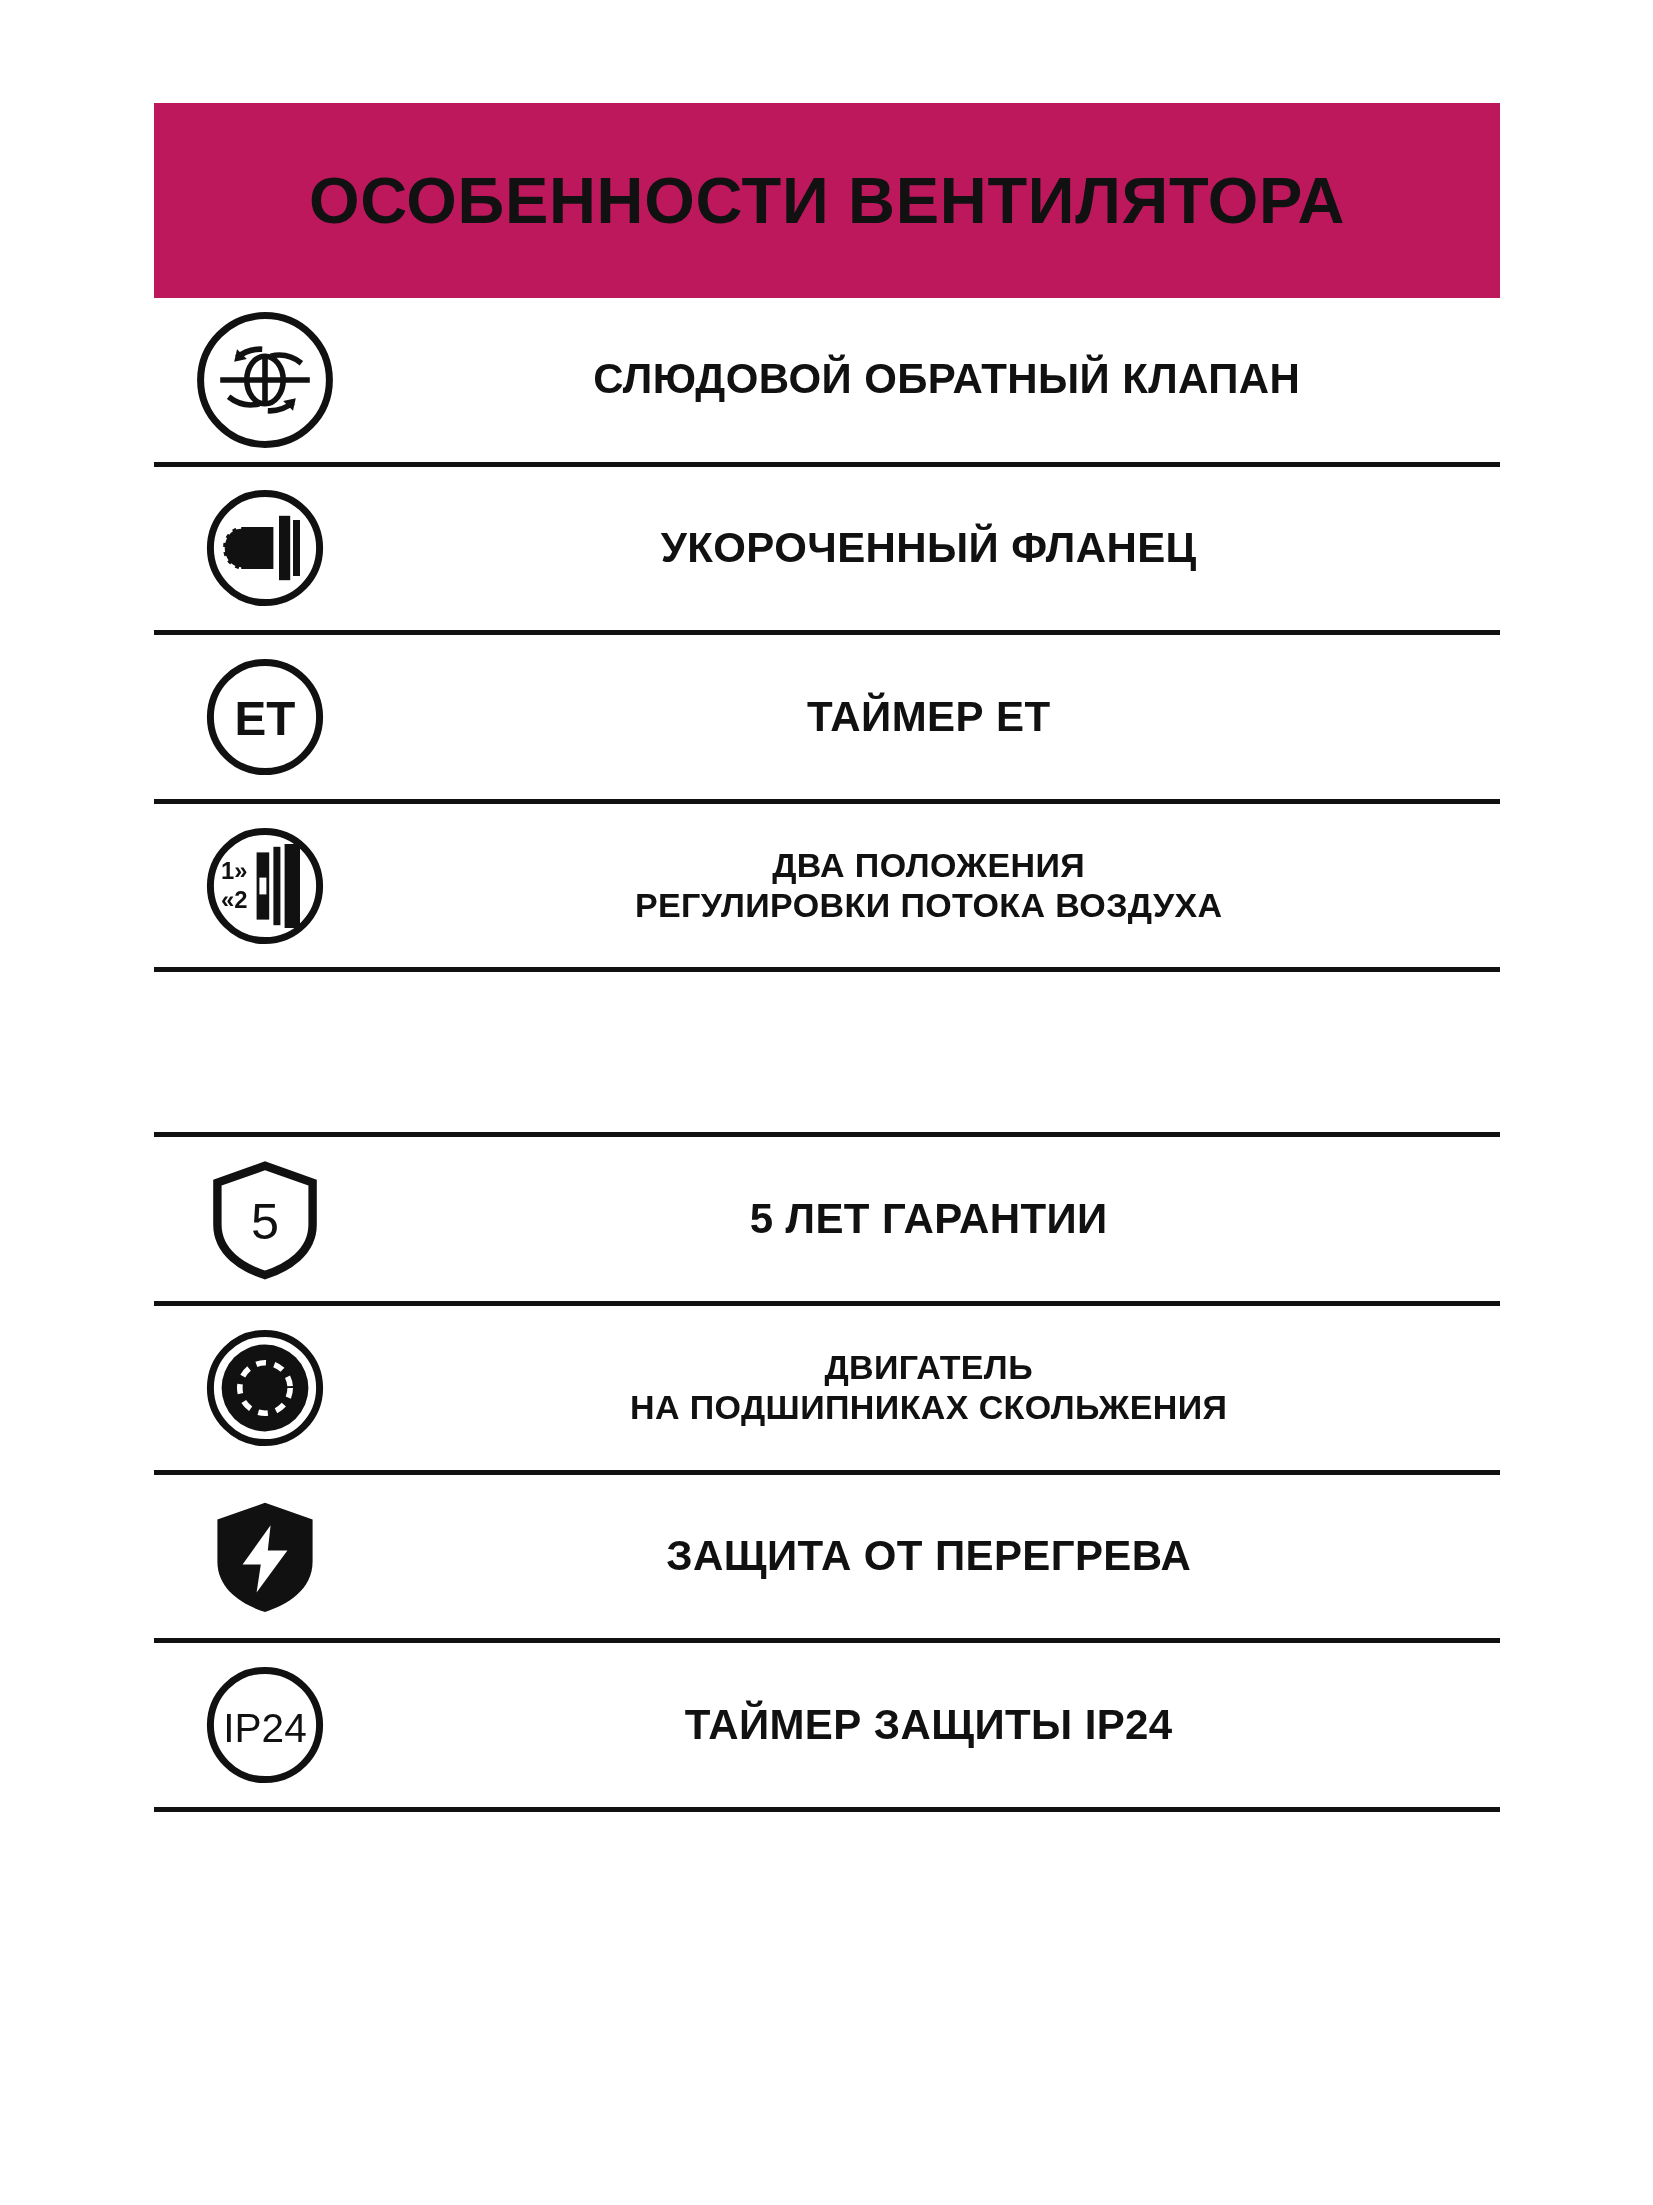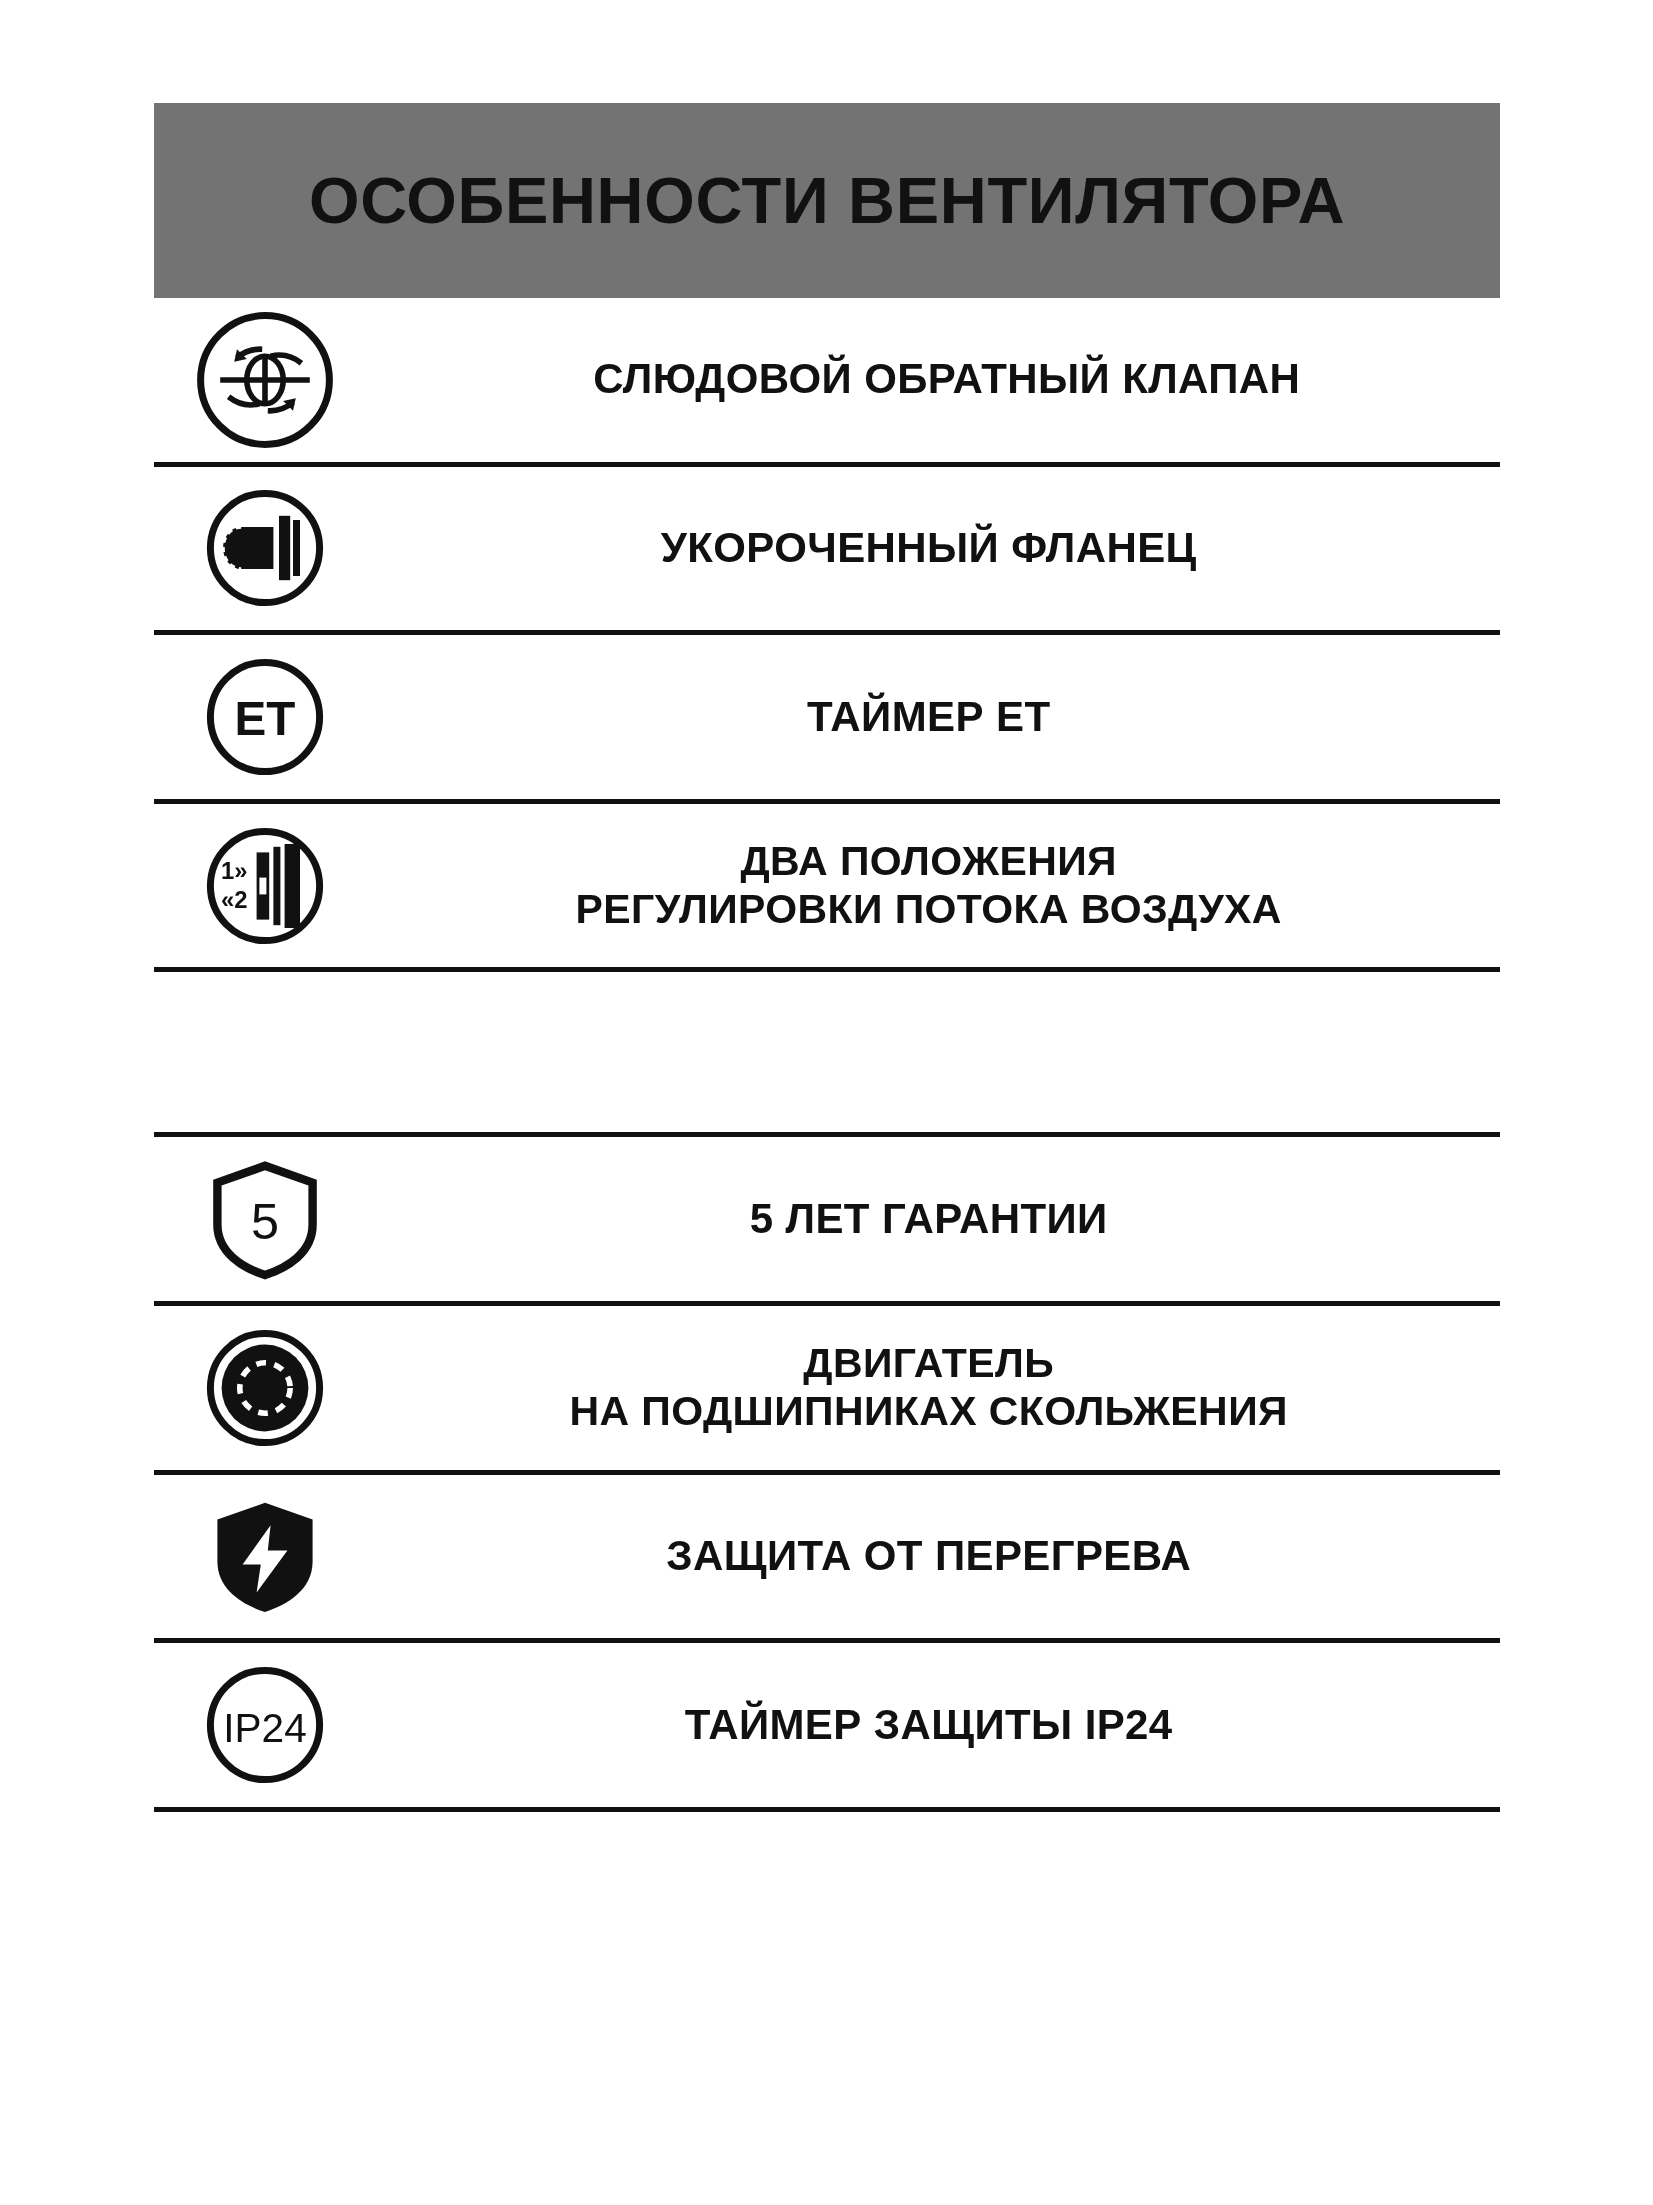--- a/index.html
+++ b/index.html
@@ -16,21 +16,21 @@
   }
   .sheet {
     position: relative;
     width: 1654px;
     height: 2205px;
     background: #ffffff;
     box-sizing: border-box;
     padding: 103px 154px 0 154px;
   }
   .title-bar {
-    background: #737373;
+    background: #be185d;
     width: 100%;
     height: 195px;
     display: flex;
     align-items: center;
     justify-content: center;
     box-sizing: border-box;
   }
   .title-bar h1 {
     margin: 0;
     font-size: 65px;
@@ -75,21 +75,21 @@
   }
   .label-cell span {
     font-size: 42px;
     font-weight: bold;
     line-height: 1.16;
     text-align: center;
     letter-spacing: 0.4px;
     color: #111111;
   }
   .label-cell span.two-line {
-    font-size: 41px;
+    font-size: 34px;
   }
   svg { display: block; }
 </style>
 </head>
 <body>
 
 <div class="sheet">
 
   <div class="title-bar">
     <h1>ОСОБЕННОСТИ ВЕНТИЛЯТОРА</h1>

